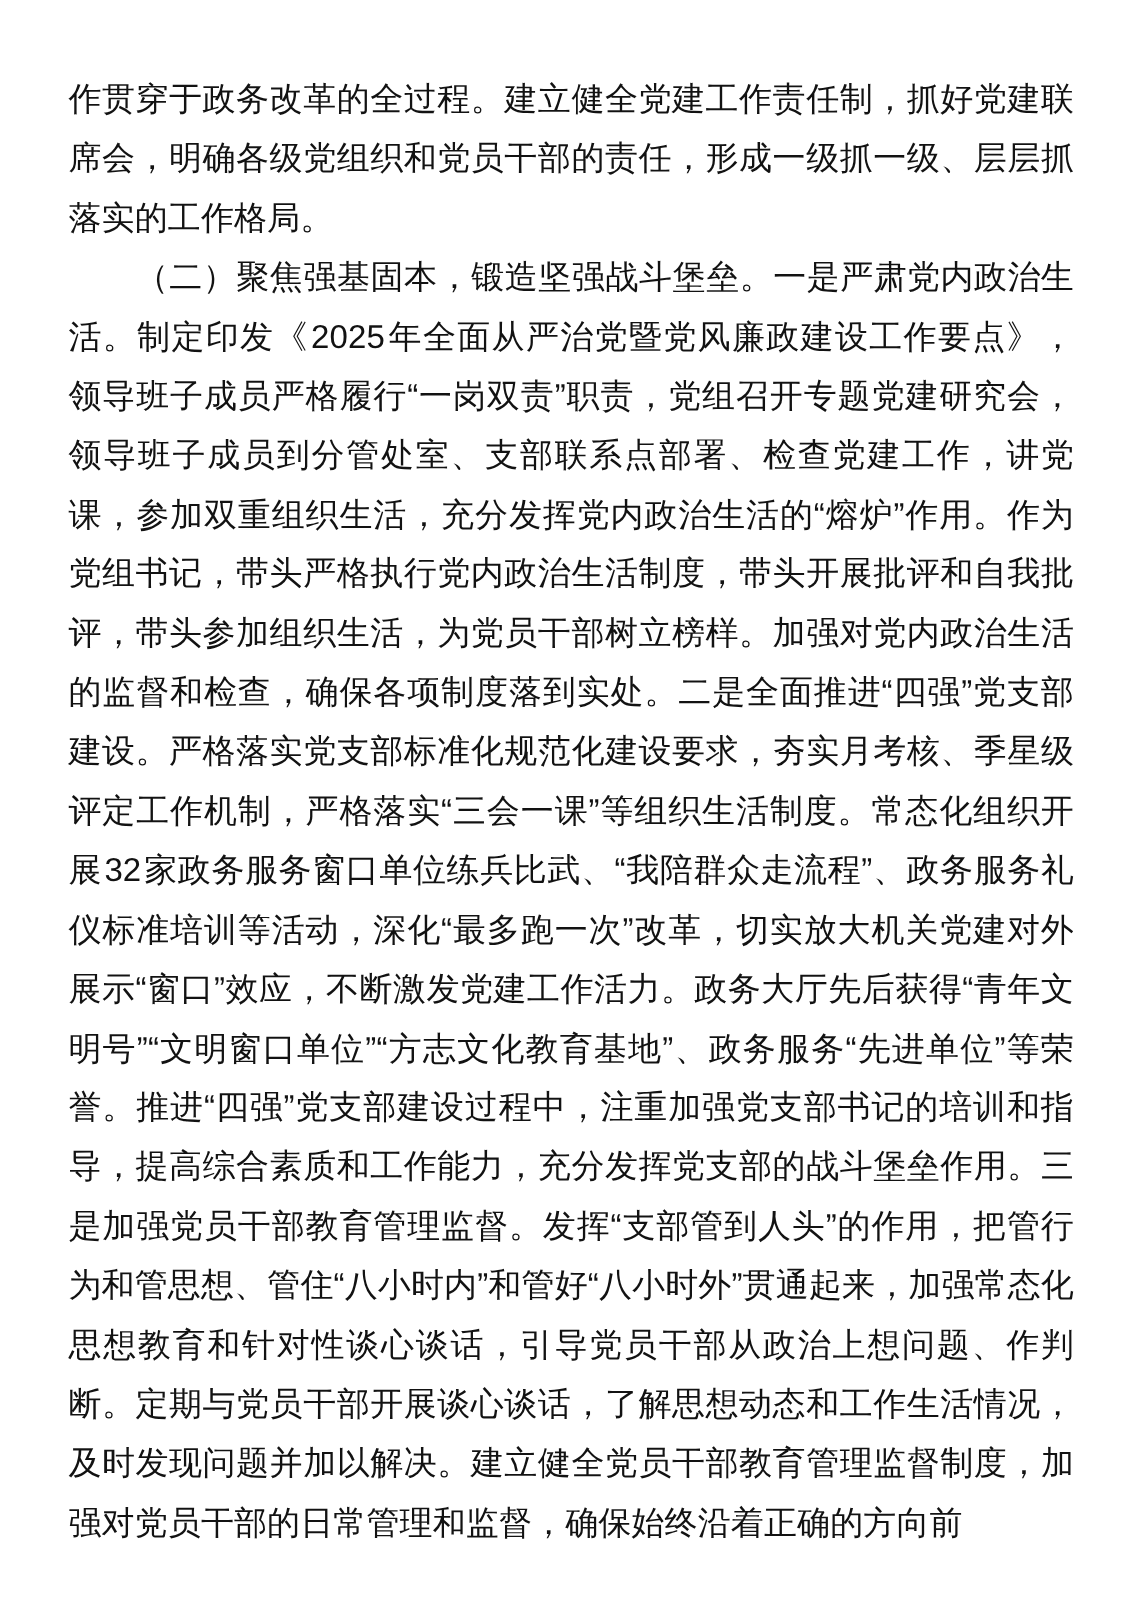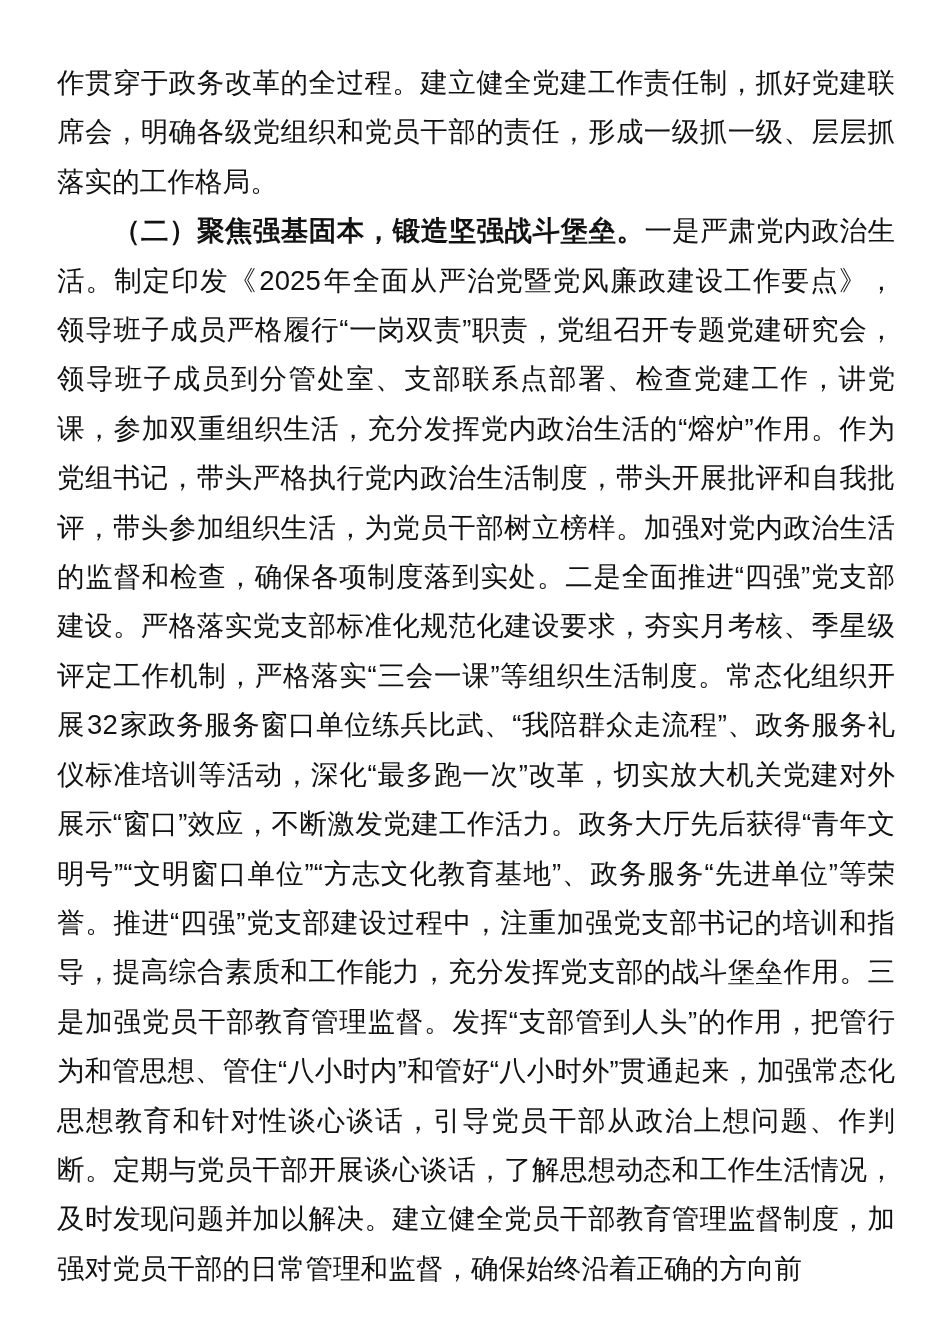--- a/index.html
+++ b/index.html
@@ -33,21 +33,21 @@
     letter-spacing: 0.1px;
     -webkit-font-smoothing: antialiased;
   }
   .para-cont {
     text-indent: 0;
   }
   .para-indent {
     text-indent: 56px;
   }
   .hd {
-    font-weight: bold;
+    font-weight: normal;
     letter-spacing: 0.2px;
   }
   .num {
     font-family: Liberation Sans, sans-serif;
     padding: 0 2px;
   }
 </style>
 </head>
 <body>
 

